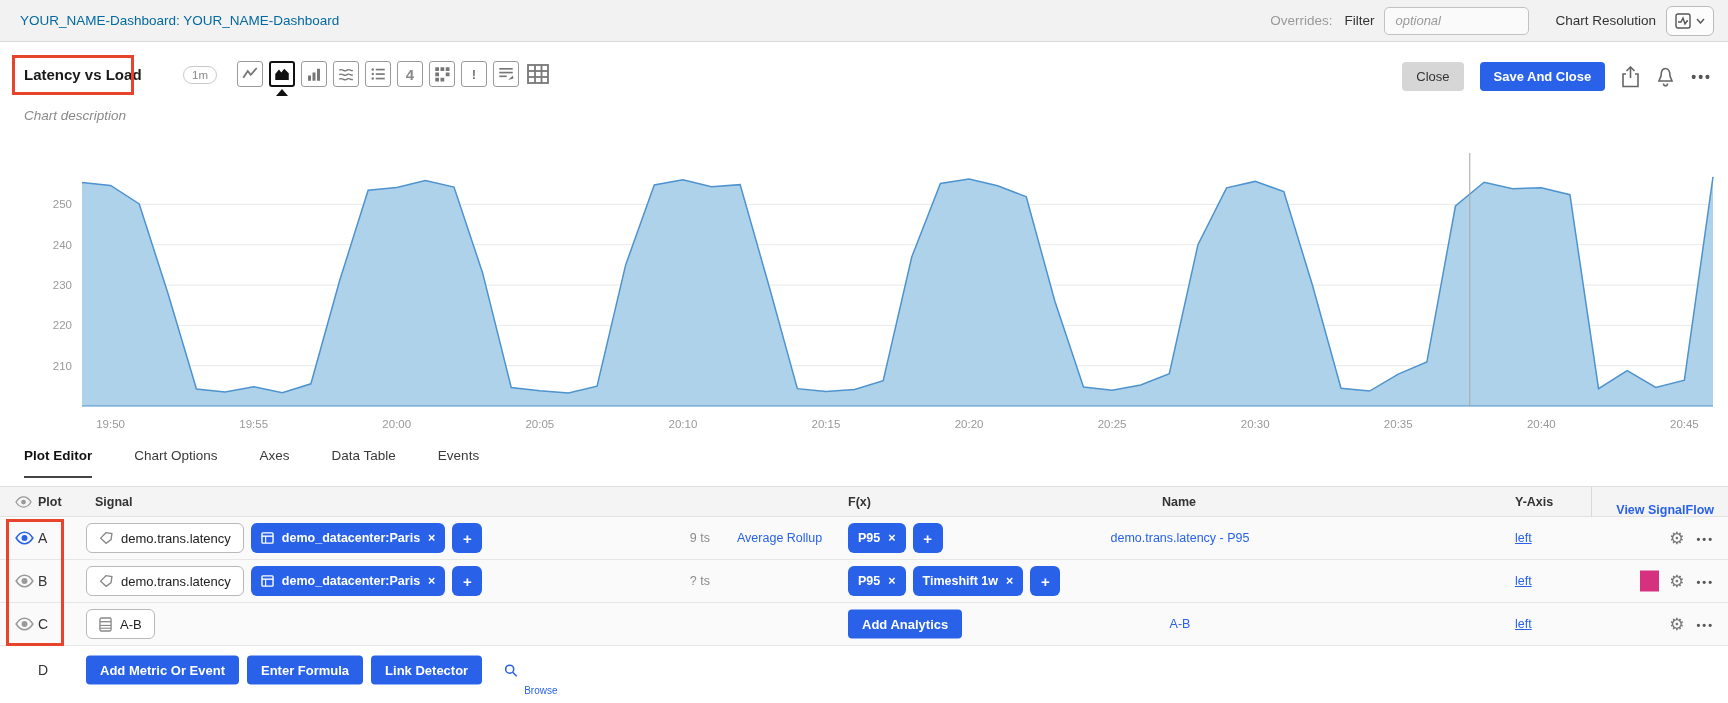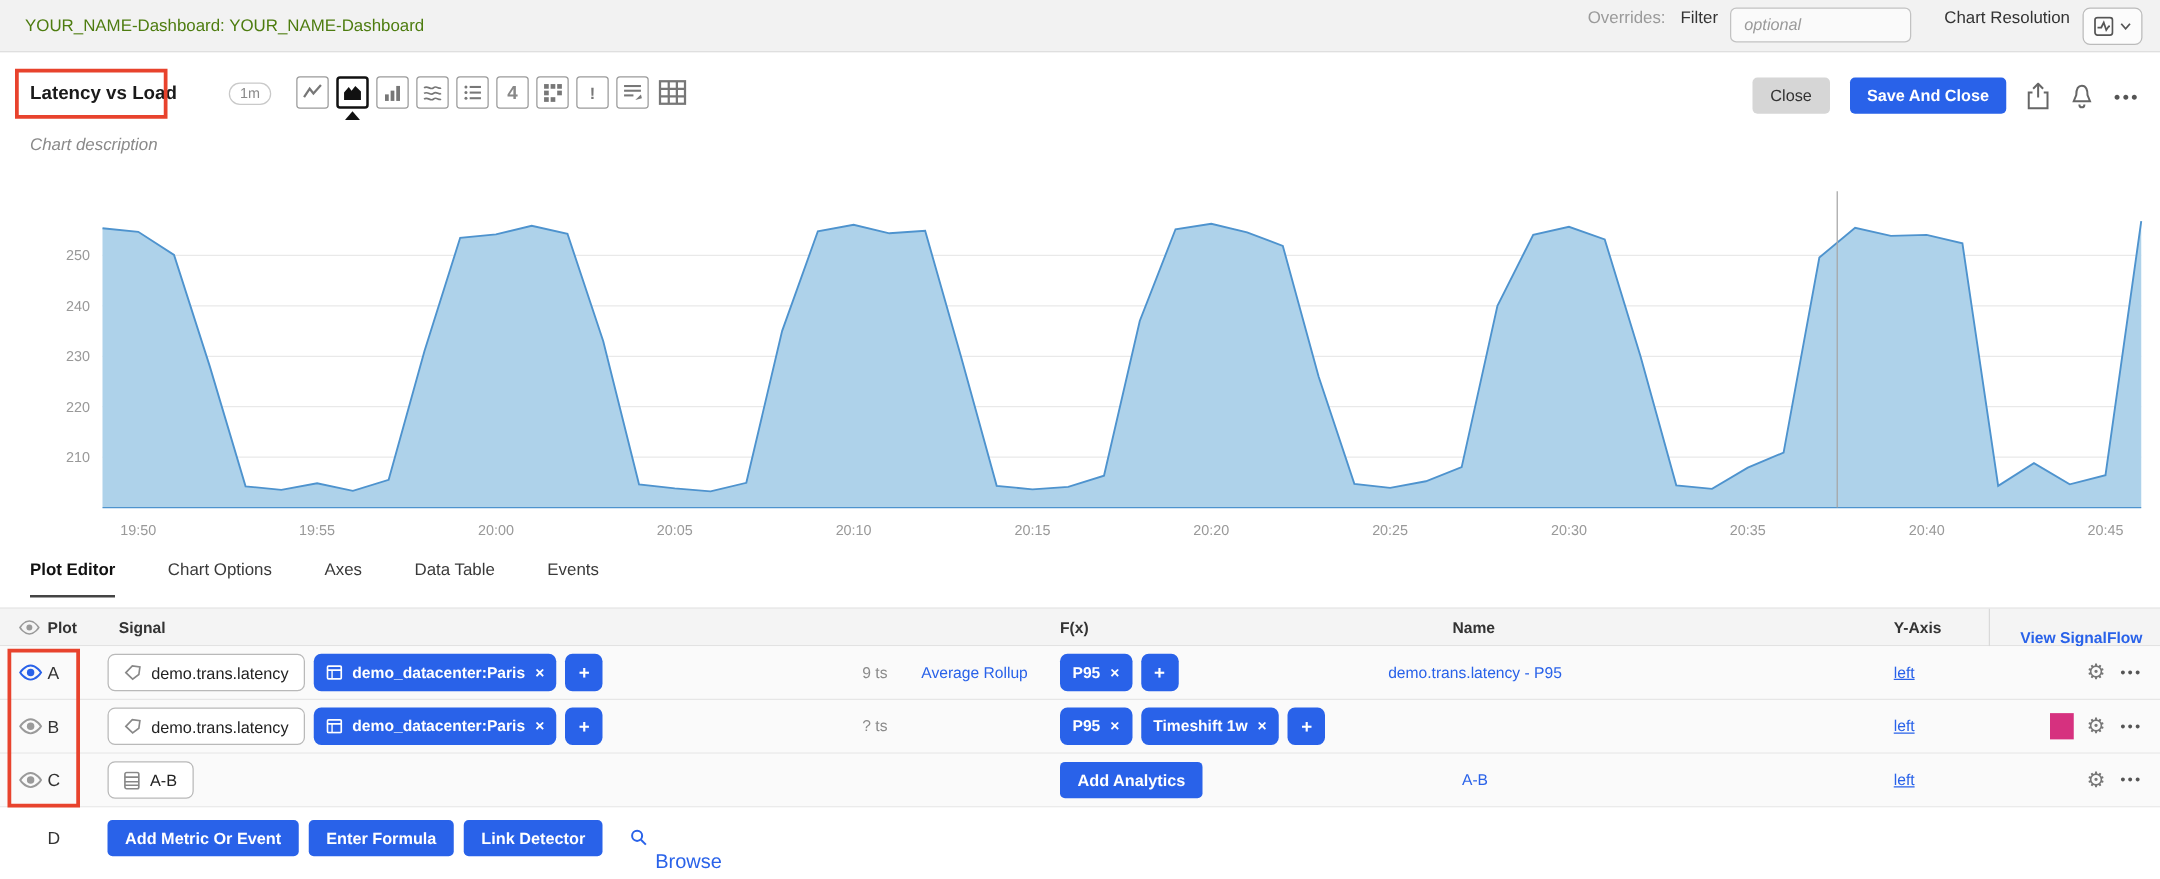--- a/index.html
+++ b/index.html
@@ -4,22 +4,22 @@
 <style>
   * { margin:0; padding:0; box-sizing:border-box; }
   html,body { background:#fff; }
   body { font-family:"Liberation Sans", sans-serif; color:#333; }
   #app { position:relative; width:1728px; height:703px; background:#fff; overflow:hidden; }
 
   
   .topbar { position:absolute; top:0; left:0; width:1728px; height:42px;
             background:#f2f2f2; border-bottom:1px solid #d9d9d9;
             display:flex; align-items:center; justify-content:space-between; padding:0 14px 0 20px; }
-  .breadcrumb { color:#4d7c0f; font-size:13.5px; }
-  .topbar-right { display:flex; }
+  .breadcrumb { color:#0369a1; font-size:13.5px; }
+  .topbar-right { display:flex; align-items:center; }
   .muted-label { color:#9a9a9a; font-size:13.5px; margin-right:12px; }
   .ctl-label { color:#333; font-size:13.5px; margin-right:10px; }
   .ctl-input { height:28px; border:1px solid #c2c2c2; border-radius:5px; background:#fafafa;
                font-family:"Liberation Sans",sans-serif; font-size:13px; color:#333; padding:0 10px; outline:none; }
   .ctl-input::placeholder { font-style:italic; color:#9a9a9a; }
   #filter-input { width:145px; margin-right:26px; }
   .time-group { position:relative; display:flex; align-items:center; margin-right:26px; }
   #time-input { width:205px; }
   .res-btn { width:48px; height:30px; border:1px solid #bbb; border-radius:6px; background:#fcfcfc;
              display:flex; align-items:center; justify-content:center; gap:5px; margin-left:10px; cursor:pointer; }
@@ -412,20 +412,20 @@
     <span class="cell letter" style="left:38px;">D</span>
     <div class="cell" style="left:86px; gap:8px;">
       <button class="btn btn-blue">Add Metric Or Event</button>
             <button class="btn btn-blue">Enter Formula</button>
             <button class="btn btn-blue">Link Detector</button>
       <span style="display:flex; align-items:center; gap:6px; margin-left:14px;">
         <svg width="14" height="14" viewBox="0 0 16 16">
                 <circle cx="6.5" cy="6.5" r="4.6" fill="none" stroke="#2962e9" stroke-width="1.8"></circle>
                 <line x1="10" y1="10" x2="14.5" y2="14.5" stroke="#2962e9" stroke-width="1.8"></line>
               </svg>
-        <a class="bluelink" style="font-size:16px;margin-top:40px;">Browse</a>
+        <a class="bluelink" style="font-size:10px;margin-top:40px;">Browse</a>
       </span>
     </div>
         </div>
       </div>
   </div>
 
 </div>
 
 </body></html>

